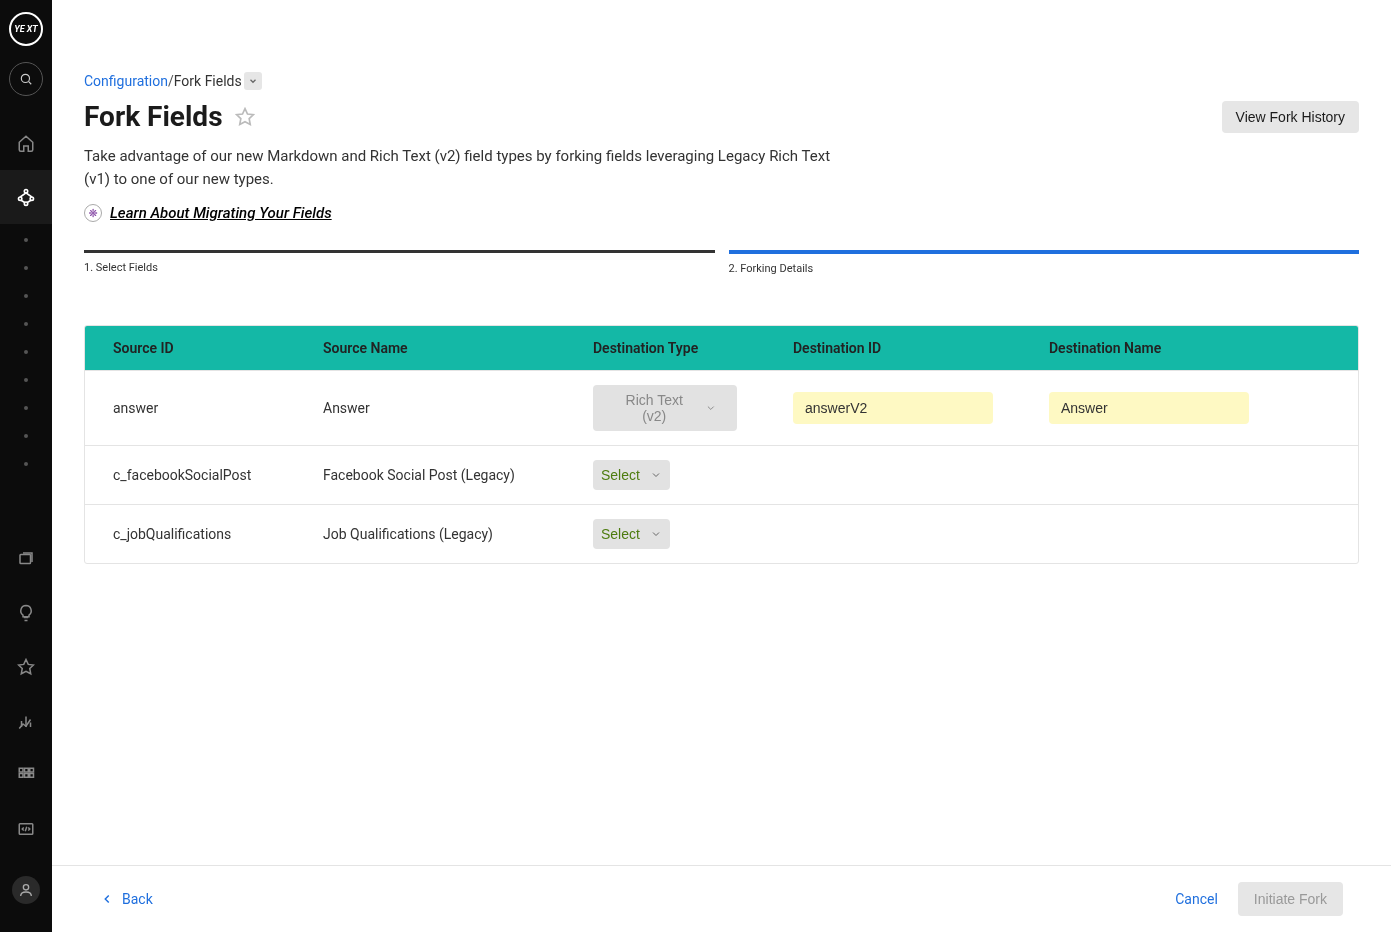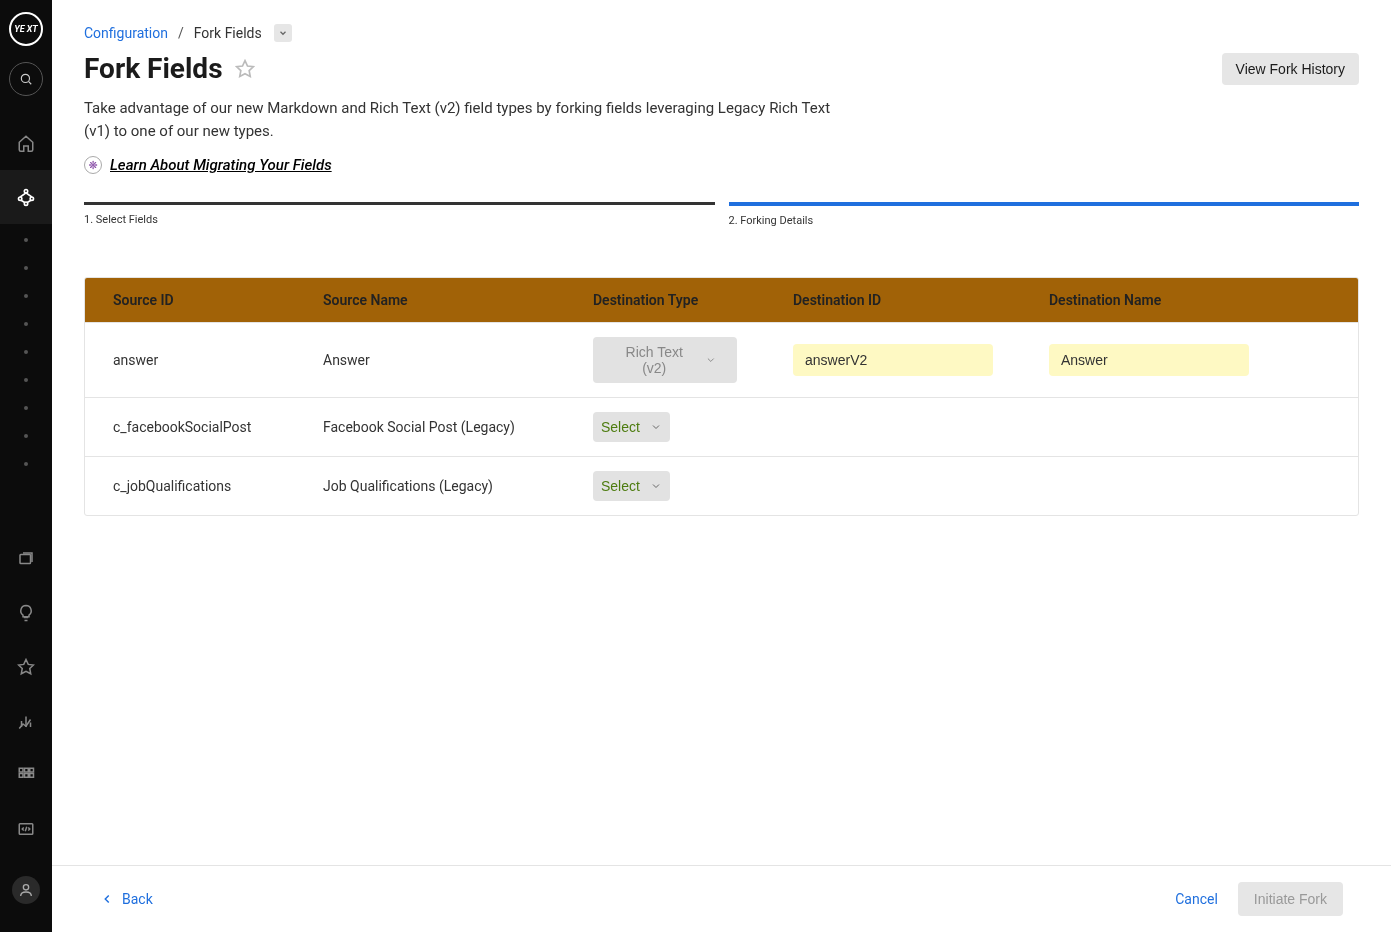--- a/index.html
+++ b/index.html
@@ -109,21 +109,22 @@
     overflow: auto;
   }
 
   
   .breadcrumb {
     font-size: 14px;
     color: #333;
     margin-bottom: 10px;
     display: flex;
     align-items: center;
-    gap: 10px;
+    gap: 0;
+    margin-top: 48px;
   }
   .breadcrumb a {
     color: #1f6fde;
     text-decoration: none;
     cursor: pointer;
   }
   .breadcrumb .sep { color: #555; }
   .bc-dropdown {
     width: 18px;
     height: 18px;
@@ -226,21 +227,21 @@
 
   
   .table {
     width: 100%;
     border: 1px solid #e4e4e4;
     border-radius: 3px;
     overflow: hidden;
   }
   .table-header {
     display: flex;
-    background: #a16207;
+    background: #14b8a6;
     font-weight: 600;
     font-size: 14px;
     color: #222;
   }
   .table-row {
     display: flex;
     border-top: 1px solid #e4e4e4;
     font-size: 14px;
     color: #333;
     align-items: center;

